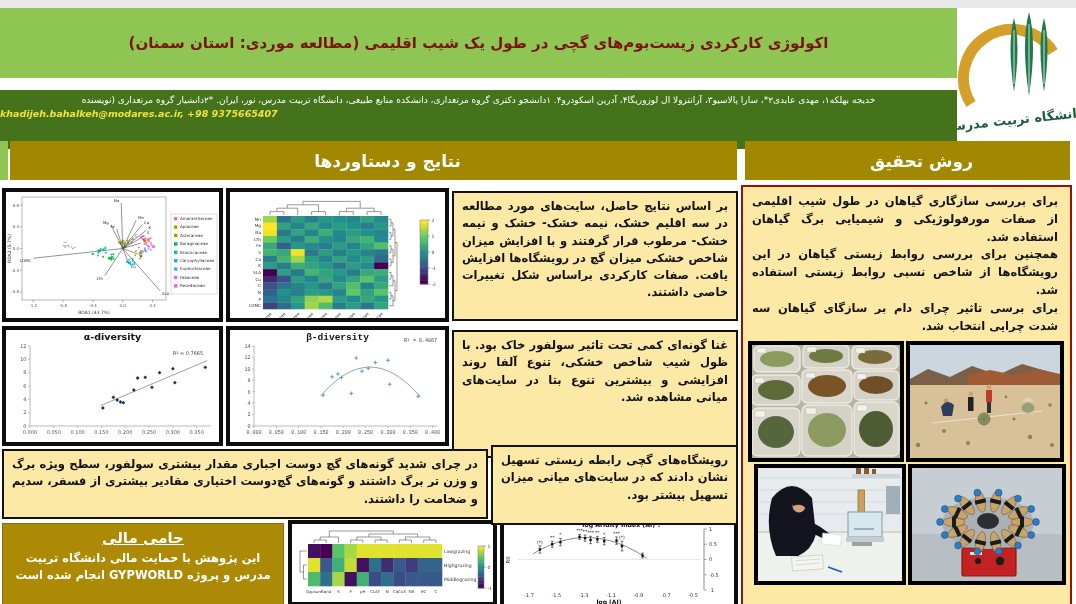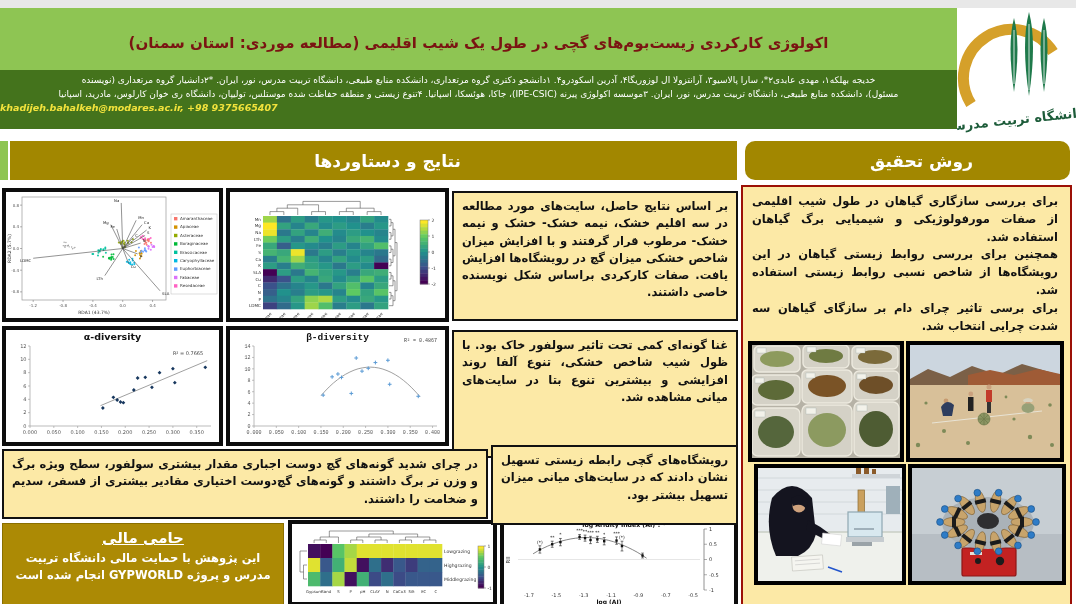--- a/index.html
+++ b/index.html
@@ -4,33 +4,33 @@
 <style>
   html,body{margin:0;padding:0;background:#e8e8e8;}
   body{font-family:"DejaVu Sans", sans-serif;}
   .poster{position:relative;width:1076px;height:604px;background:#fff;overflow:hidden;margin:8px auto;}
   .abs{position:absolute;box-sizing:border-box;}
 
   .header-band{left:0;top:0;width:957px;height:70px;background:var(--header-green,#8ec553);
     display:flex;align-items:center;justify-content:center;}
   .poster-title{color:var(--maroon,#7a1412);font-weight:bold;font-size:15px;direction:rtl;text-align:center;padding:0 30px;}
 
-  .authors-band{left:0;top:62px;width:957px;height:59px;background:var(--dark-green,#44731c);
+  .authors-band{left:0;top:82px;width:957px;height:59px;background:var(--dark-green,#44731c);
     color:#fff;padding-top:4px;}
   .authors-line{direction:rtl;font-size:9px;line-height:1.55;text-align:center;padding:0 10px;}
   .contact-line{direction:ltr;color:var(--email-yellow,#f3e33c);font-weight:bold;font-style:italic;
     font-size:9.5px;text-align:left;padding-right:150px;}
 
   .logo-box{left:957px;top:0;width:119px;height:129px;background:#fff;}
 
   .green-chip{left:0;top:133px;width:8px;height:39px;background:var(--header-green,#8ec553);}
   .bar{background:var(--gold,#a28700);color:#fff;font-weight:bold;font-size:17px;
     display:flex;align-items:center;justify-content:center;direction:rtl;padding-left:28px;}
   .results-bar{left:10px;top:133px;width:727px;height:39px;}
-  .methods-bar{left:745px;top:133px;width:325px;height:39px;border-radius:10px;}
+  .methods-bar{left:745px;top:133px;width:325px;height:39px;}
 
   .methods-panel{left:741px;top:177px;width:331px;height:421px;background:var(--cream,#fce9a6);
     border:2px solid var(--red-border,#9c1006);}
   .methods-text{position:absolute;left:9px;top:6px;width:306px;direction:rtl;font-weight:bold;
     font-size:11.5px;line-height:1.55;text-align:justify;white-space:pre-line;color:#111;}
 
   .chart{position:absolute;background:#fff;border:4px solid #0d0d0d;box-sizing:border-box;}
   #pca{left:2px;top:180px;width:221px;height:134px;}
   #heat1{left:226px;top:180px;width:223px;height:134px;}
   #alpha{left:2px;top:318px;width:221px;height:120px;}
@@ -64,21 +64,20 @@
 <body>
 
 <div class="poster">
 
   <div class="abs header-band">
     <div class="poster-title">اکولوژی کارکردی زیست‌بوم‌های گچی در طول یک شیب اقلیمی (مطالعه موردی: استان سمنان)</div>
   </div>
 
   <div class="abs authors-band">
     <div class="authors-line">خدیجه بهلکه۱، مهدی عابدی۲*، سارا پالاسیو۳، آرانتزولا ال لوزوریگا۴، آدرین اسکودرو۴. ۱دانشجو دکتری گروه مرتعداری، دانشکده منابع طبیعی، دانشگاه تربیت مدرس، نور، ایران. *۲دانشیار گروه مرتعداری (نویسنده</div>
-    <div class="authors-line">مسئول)، دانشکده منابع طبیعی، دانشگاه تربیت مدرس، نور، ایران. ۳موسسه اکولوژی پیرنه (IPE-CSIC)، جاکا، هوئسکا، اسپانیا. ۴تنوع زیستی و منطقه حفاظت شده موستلس، تولیپان، دانشگاه ری خوان کارلوس، مادرید، اسپانیا</div>
     <div class="contact-line">khadijeh.bahalkeh@modares.ac.ir, +98 9375665407</div>
   </div>
 
   <div class="abs logo-box">
     <svg viewBox="0 0 119 129">
       <path d="M14,96 A46,46 0 0 1 96,44" fill="none" stroke="#d5a02a" stroke-width="11"></path>
       <g>
         <path d="M57,10 q7,26 0,74 q-7,-48 0,-74 Z" fill="#1f7a4b"></path>
         <path d="M72,4 q8,30 0,84 q-8,-54 0,-84 Z" fill="#1f7a4b"></path>
         <path d="M87,10 q7,26 0,74 q-7,-48 0,-74 Z" fill="#1f7a4b"></path>
@@ -831,21 +830,21 @@
         <line x1="116.6" y1="21.199999999999996" x2="119.4" y2="21.199999999999996" stroke="#222" stroke-width="0.6"></line>
         <line x1="116.6" y1="30.96" x2="119.4" y2="30.96" stroke="#222" stroke-width="0.6"></line>
         <rect x="116.8" y="24.88" width="2.4" height="2.4" fill="#111"></rect>
         <text x="118" y="19.199999999999996" font-size="4.5" text-anchor="middle" fill="#222">(*)</text>
         <line x1="138.5263157894737" y1="33.095" x2="138.5263157894737" y2="37.975" stroke="#222" stroke-width="0.6"></line>
         <line x1="137.1263157894737" y1="33.095" x2="139.9263157894737" y2="33.095" stroke="#222" stroke-width="0.6"></line>
         <line x1="137.1263157894737" y1="37.975" x2="139.9263157894737" y2="37.975" stroke="#222" stroke-width="0.6"></line>
         <rect x="137.3263157894737" y="34.335" width="2.4" height="2.4" fill="#111"></rect>
       </svg></div>
 
-  <div id="box1" class="tbox">بر اساس نتایج حاصل، سایت‌های مورد مطالعه در سه اقلیم خشک، نیمه خشک- خشک و نیمه خشک- مرطوب قرار گرفتند و با افزایش میزان شاخص خشکی میزان گچ در رویشگاه‌ها افزایش یافت. صفات کارکردی براساس شکل نویسنده خاصی داشتند.</div>
+  <div id="box1" class="tbox">بر اساس نتایج حاصل، سایت‌های مورد مطالعه در سه اقلیم خشک، نیمه خشک- خشک و نیمه خشک- مرطوب قرار گرفتند و با افزایش میزان شاخص خشکی میزان گچ در رویشگاه‌ها افزایش یافت. صفات کارکردی براساس شکل تغییرات خاصی داشتند.</div>
   <div id="box2" class="tbox">غنا گونه‌ای کمی تحت تاثیر سولفور خاک بود. با ظول شیب شاخص خشکی، تنوع آلفا روند افزایشی و بیشترین تنوع بتا در سایت‌های میانی مشاهده شد.</div>
   <div id="box3" class="tbox">در چرای شدید گونه‌های گچ دوست اجباری مقدار بیشتری سولفور، سطح ویژه برگ و وزن تر برگ داشتند و گونه‌های گچ‌دوست اختیاری مقادیر بیشتری از فسفر، سدیم و ضخامت را داشتند.</div>
   <div id="box4" class="tbox">رویشگاه‌های گچی رابطه زیستی تسهیل نشان دادند که در سایت‌های میانی میزان تسهیل بیشتر بود.</div>
 
   <div id="sponsor" class="abs">
     <div class="sponsor-title">حامی مالی</div>
     <div class="sponsor-body">این پژوهش با حمایت مالی دانشگاه تربیت مدرس و پروژه GYPWORLD انجام شده است</div>
   </div>
 
   <div id="photo1" class="photo">

